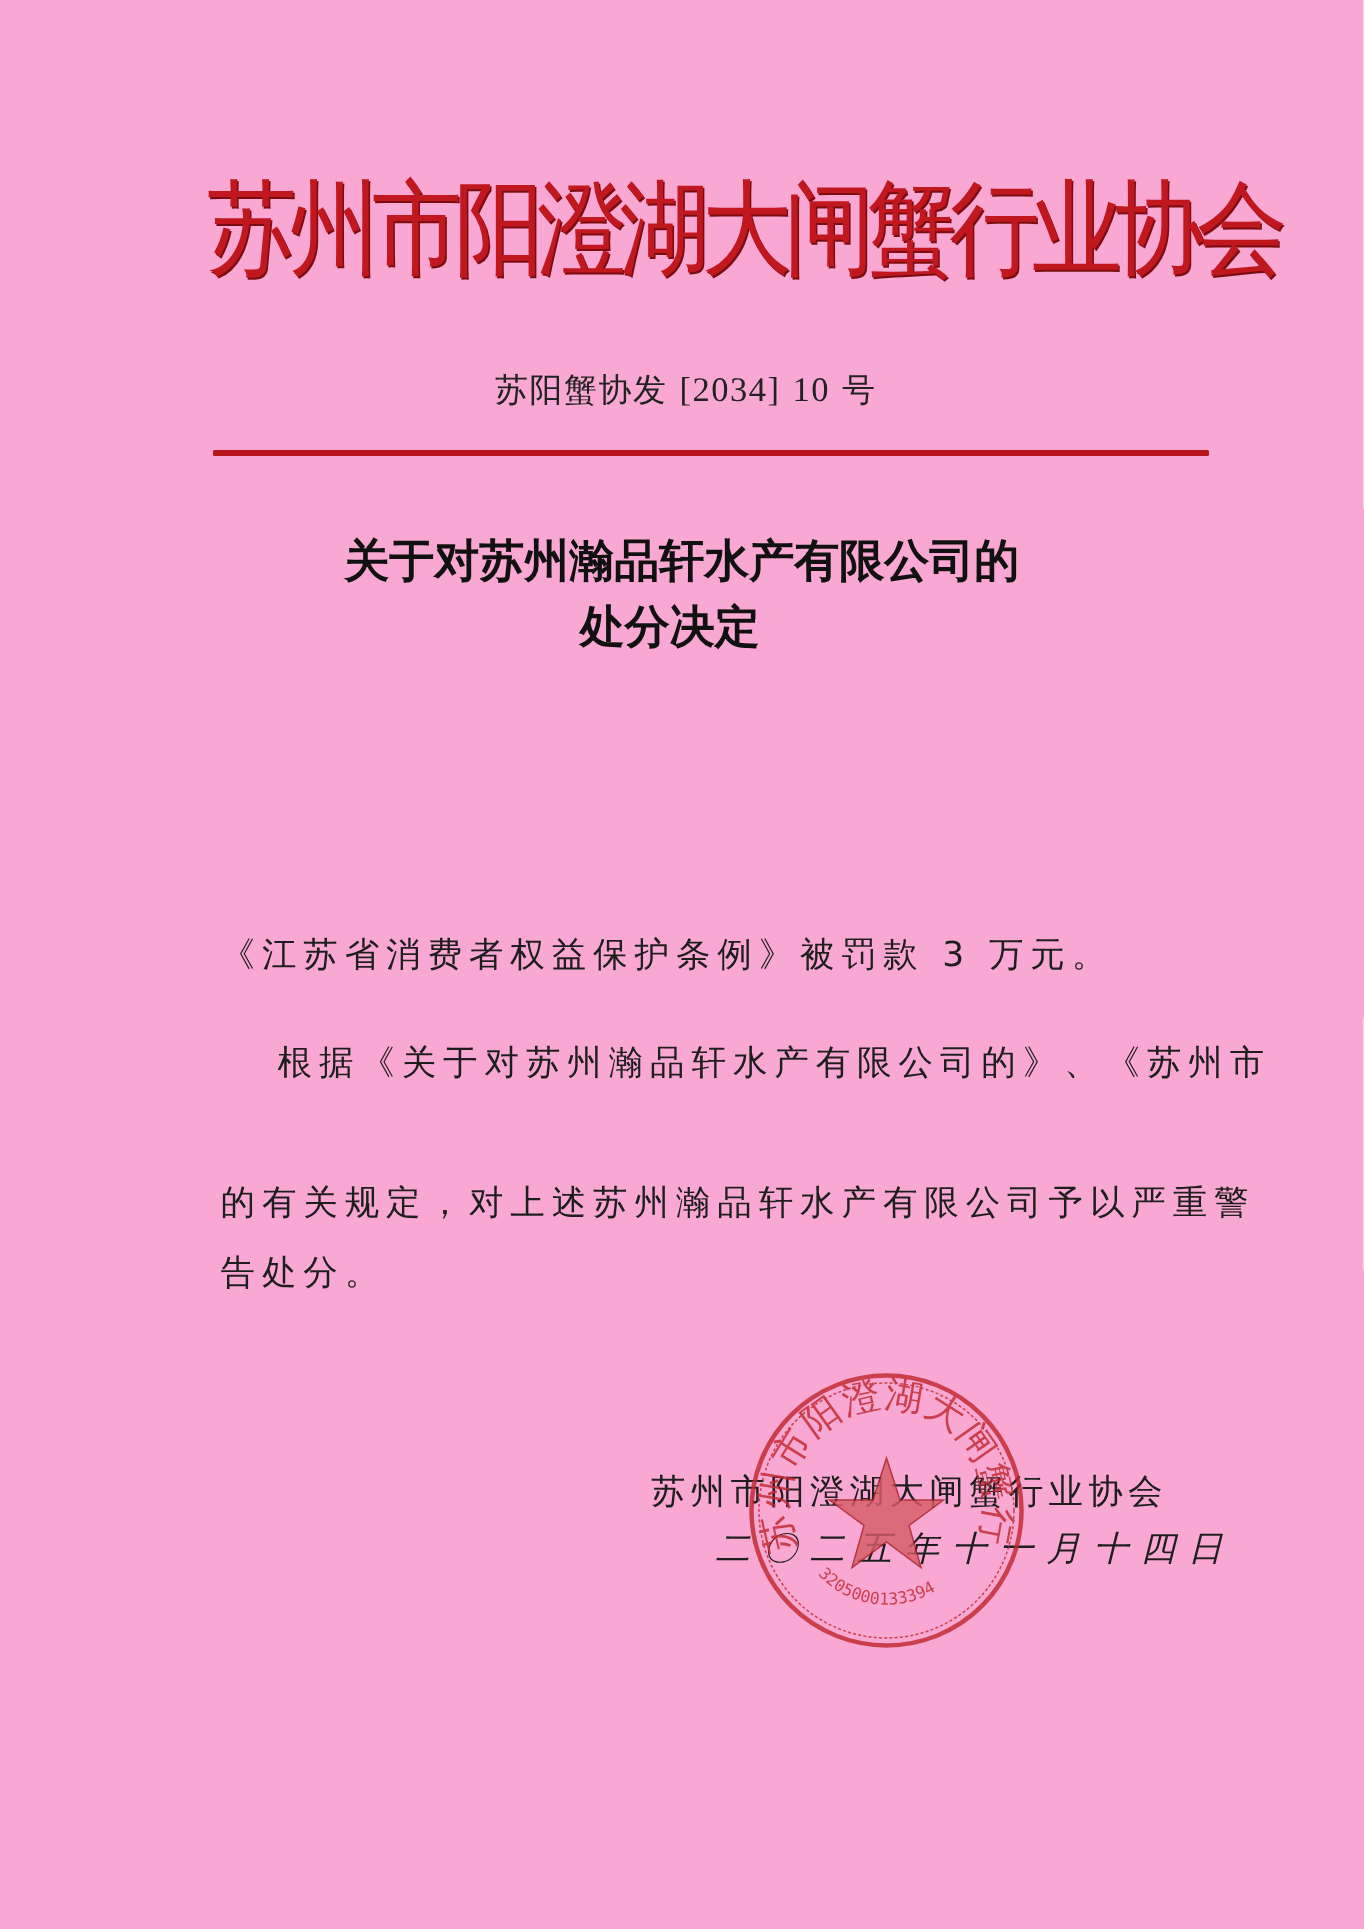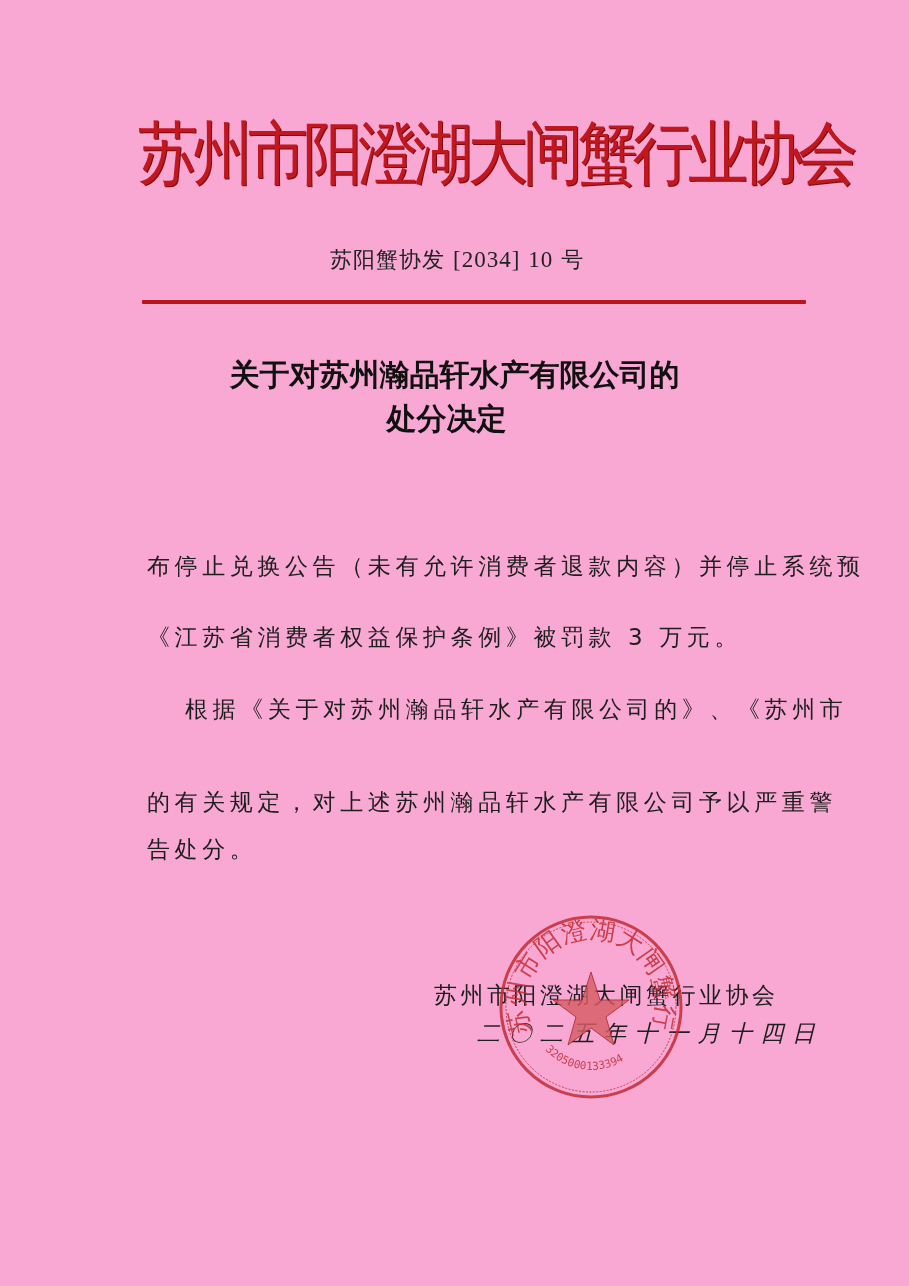--- a/index.html
+++ b/index.html
@@ -119,21 +119,20 @@
     <span class="num">[2034]</span>
     <span class="num">10</span>
     <span>号</span>
   </div>
 
   <div class="red-rule"></div>
 
   <div class="title l1">关于对苏州瀚品轩水产有限公司的</div>
   <div class="title l2">处分决定</div>
 
-  <div class="body-line" style="top:549px">布停止兑换公告（未有允许消费者退款内容）并停止系统预</div>
   <div class="body-line" style="top:620px">《江苏省消费者权益保护条例》被罚款 3 万元。</div>
   <div class="body-line indent" style="top:692px">根据《关于对苏州瀚品轩水产有限公司的》、《苏州市</div>
   <div class="body-line" style="top:785px">的有关规定，对上述苏州瀚品轩水产有限公司予以严重警</div>
   <div class="body-line" style="top:832px">告处分。</div>
 
   <div class="signature sig-org">苏州市阳澄湖大闸蟹行业协会</div>
   <div class="signature sig-date">二〇二五年十一月十四日</div>
 
   <svg class="seal" viewBox="0 0 190 190">
     <defs>

